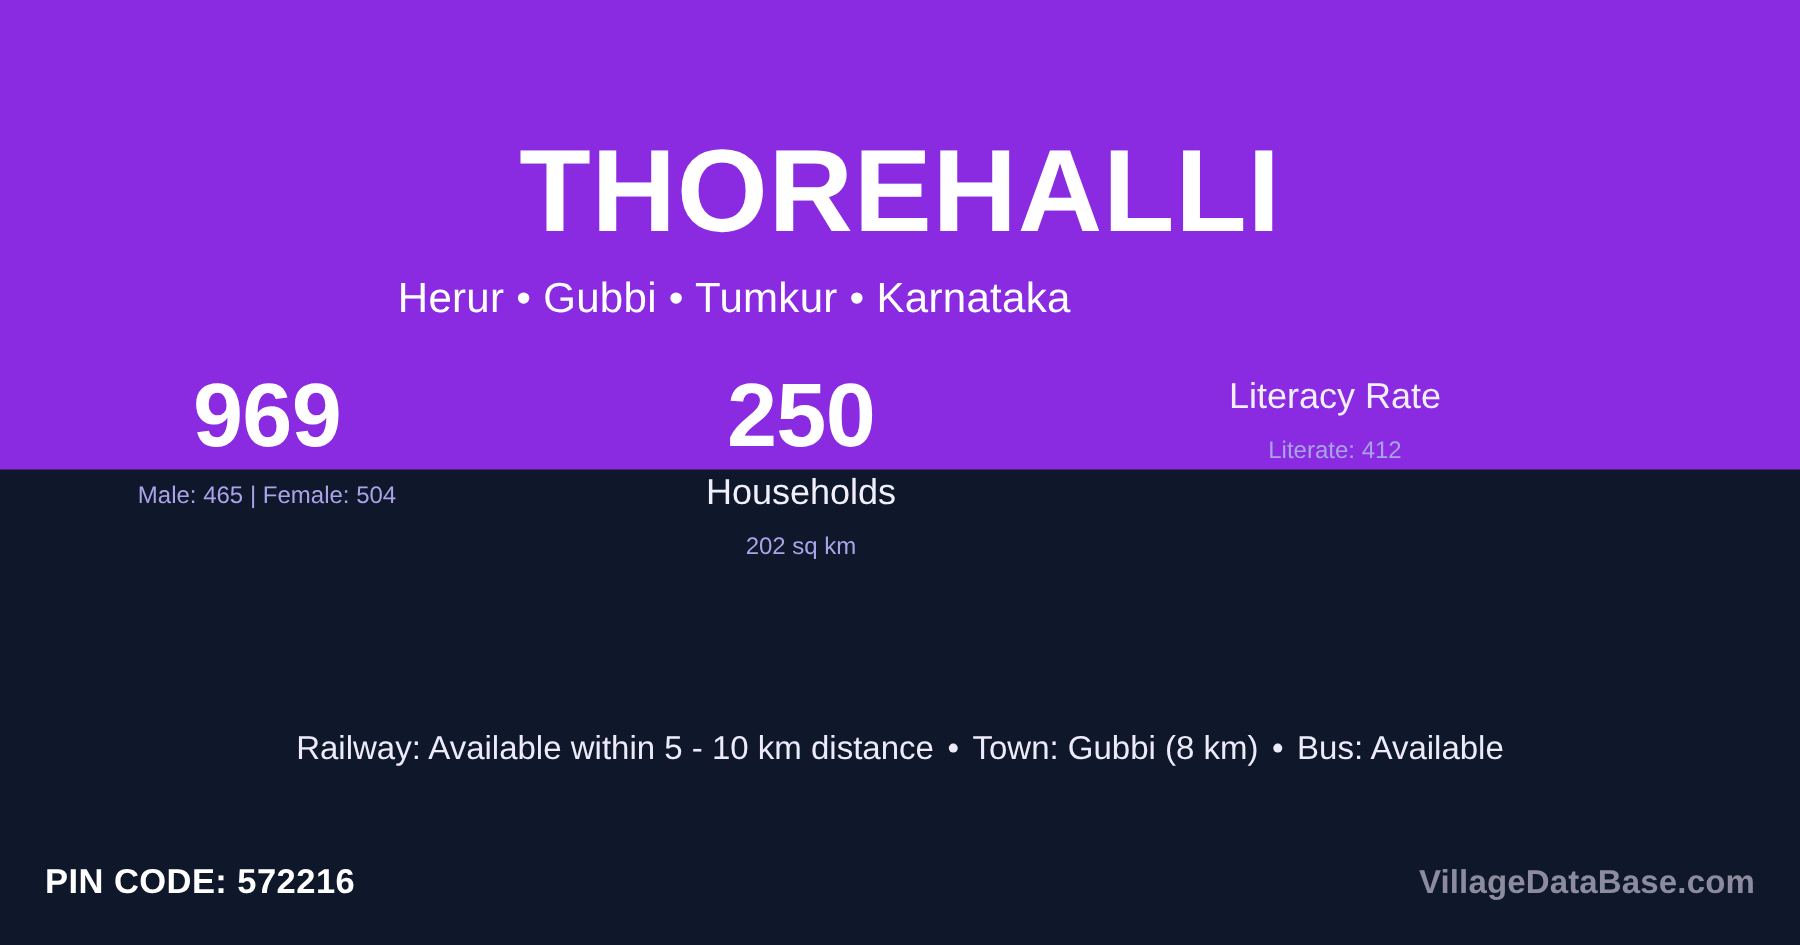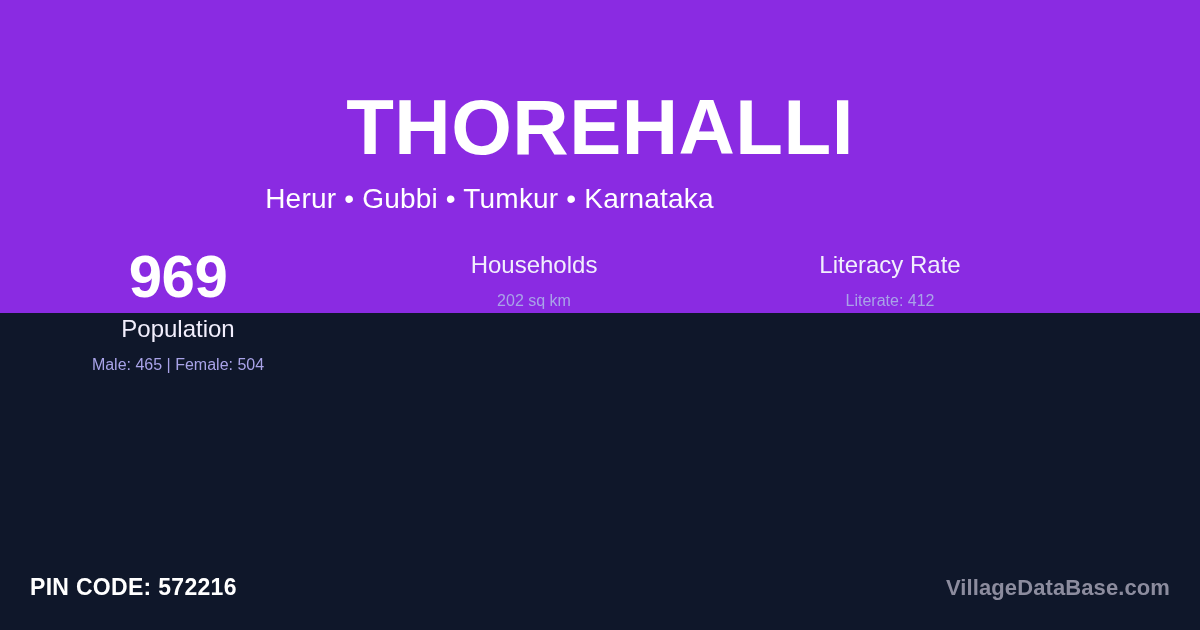--- a/index.html
+++ b/index.html
@@ -154,35 +154,36 @@
 
   <div id="title-block">
     <div id="village-title">THOREHALLI</div>
     <div id="village-subtitle">Herur • Gubbi • Tumkur • Karnataka</div>
   </div>
 
   <div id="stats-row">
 
     <div class="stat-col">
       <span class="stat-value">969</span>
-      <span class="stat-label">Population</span>
       <span class="stat-sub">Male: 465 | Female: 504</span>
     </div>
 
     <div class="stat-col">
+      <span class="stat-value">250</span>
       <span class="stat-label">Households</span>
       <span class="stat-sub">202 sq km</span>
     </div>
 
     <div class="stat-col">
       <span class="stat-label">Literacy Rate</span>
       <span class="stat-sub">Literate: 412</span>
     </div>
 
   </div>
 
+  <div id="infra-line"><span>Railway: Available within 5 - 10 km distance</span><span class="sep">•</span><span>Town: Gubbi (8 km)</span><span class="sep">•</span><span>Bus: Available</span></div>
 
   <div id="footer">
     <div id="pin-code">PIN CODE: 572216</div>
     <div id="brand">VillageDataBase.com</div>
   </div>
 
 </div>
 
 </body></html>

